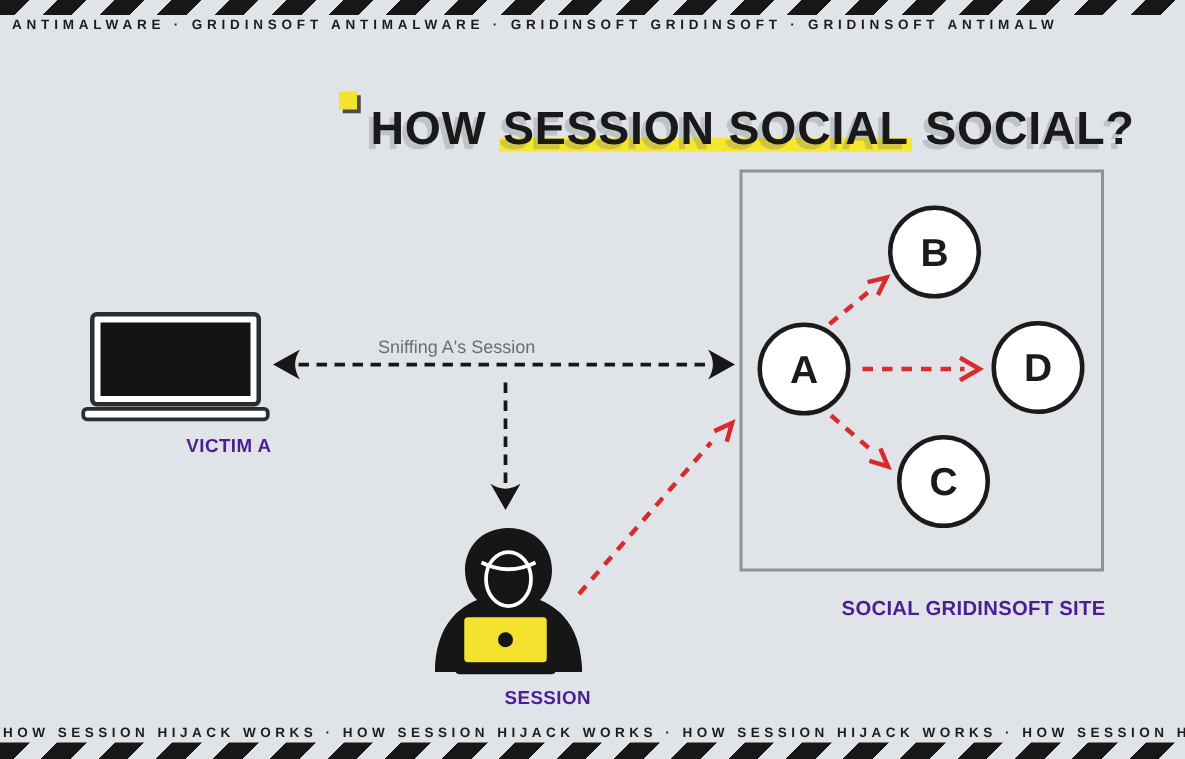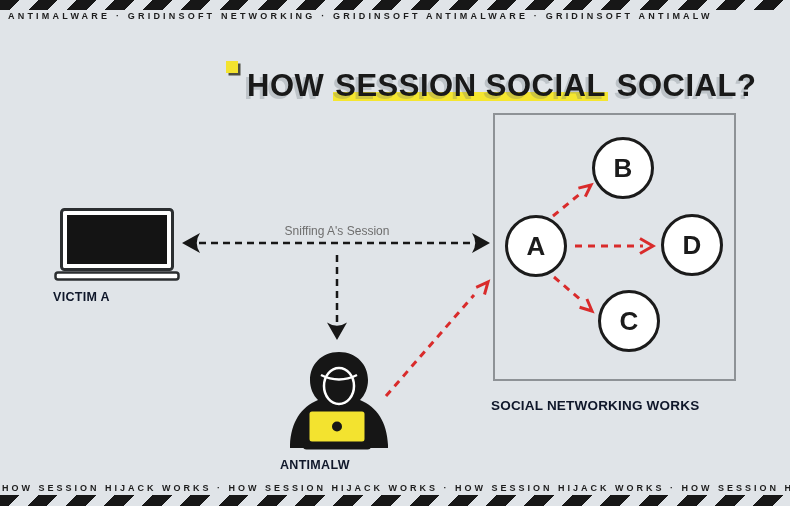--- a/index.html
+++ b/index.html
@@ -33,26 +33,26 @@
   .title{
     position:absolute;left:247px;top:46px;height:38px;line-height:38px;
     white-space:nowrap;font-size:31px;font-weight:bold;letter-spacing:.5px;
     color:#191919;text-shadow:-3px 3px 0 rgba(100,110,120,.28);
   }
   .title .hl{
     margin:0 9px;padding:0 2px;
     background:linear-gradient(#f5e62f,#f5e62f) no-repeat 0 24px / 100% 9px;
   }
   
-  .lbl{position:absolute;text-align:left;font-weight:bold;color:#0f172a;}
+  .lbl{position:absolute;text-align:right;font-weight:bold;color:#4c1d95;}
   .victim-label{left:53px;top:290px;width:128px;font-size:12.5px;letter-spacing:.3px;}
   .attacker-label{left:280px;top:458px;width:114px;font-size:12.5px;letter-spacing:.3px;}
   .site-label{left:491px;top:398px;width:246px;font-size:13.5px;letter-spacing:.2px;}
   .sniff-label{
-    position:absolute;left:252px;top:224px;width:170px;text-align:center;
+    position:absolute;left:252px;top:224px;width:170px;
     font-size:12px;color:#6e6e6e;font-weight:normal;
   }
   
   .site-box{
     position:absolute;left:493px;top:113px;width:239px;height:264px;
     border:2px solid #8e9296;background:transparent;
   }
   .node{
     position:absolute;width:56px;height:56px;border:3px solid #1b1b1b;border-radius:50%;
     background:#ffffff;display:flex;align-items:center;justify-content:center;
@@ -65,50 +65,50 @@
   
   .abs-svg{position:absolute;pointer-events:none;}
   .arrow-layer{left:0;top:0;width:790px;height:506px;}
   .victim-laptop{left:54px;top:206px;width:126px;height:76px;}
   .attacker-figure{left:283px;top:348px;width:112px;height:104px;}
 </style>
 </head>
 <body>
 
 <div class="stripes top"></div>
-<div class="marquee top">ANTIMALWARE · GRIDINSOFT NETWORKING · GRIDINSOFT ANTIMALWARE · GRIDINSOFT ANTIMALW</div>
+<div class="marquee top">ANTIMALWARE · GRIDINSOFT ANTIMALWARE · GRIDINSOFT GRIDINSOFT · GRIDINSOFT ANTIMALW</div>
 
 <div class="title-bullet"></div>
 <h1 class="title"><span>HOW</span><span class="hl">SESSION SOCIAL</span><span>SOCIAL?</span></h1>
 
 <svg class="abs-svg victim-laptop" viewBox="0 0 126 76">
   <rect x="7.5" y="3.5" width="111" height="60" rx="3" fill="#ffffff" stroke="#2b2e30" stroke-width="3"></rect>
   <rect x="13" y="9" width="100" height="49" fill="#141414"></rect>
   <rect x="1.5" y="66.5" width="123" height="7" rx="2.5" fill="#ffffff" stroke="#2b2e30" stroke-width="2.5"></rect>
 </svg>
 <div class="lbl victim-label">VICTIM A</div>
 
 <div class="sniff-label">Sniffing A's Session</div>
 
 <div class="site-box"></div>
 <div class="node node-a">A</div>
 <div class="node node-b">B</div>
 <div class="node node-c">C</div>
 <div class="node node-d">D</div>
-<div class="lbl site-label">SOCIAL NETWORKING WORKS</div>
+<div class="lbl site-label">SOCIAL GRIDINSOFT SITE</div>
 
 <svg class="abs-svg attacker-figure" viewBox="0 0 112 104">
   <path d="M56,4 C38,4 27,17 27,32 C27,40 30,47 35,52 C18,59 8,74 7,97 L7,100 L105,100 L105,97 C104,74 94,59 77,52 C82,47 85,40 85,32 C85,17 74,4 56,4 Z" fill="#161616"></path>
   <ellipse cx="56" cy="38" rx="15" ry="18" fill="#161616" stroke="#ffffff" stroke-width="2.5"></ellipse>
   <path d="M38,27 Q56,36 74,27" fill="none" stroke="#ffffff" stroke-width="2.5"></path>
   <rect x="25" y="62" width="58" height="33" rx="4" fill="#f3e32f" stroke="#161616" stroke-width="3"></rect>
   <circle cx="54" cy="78.5" r="5" fill="#161616"></circle>
   <rect x="20" y="94.5" width="68" height="7" rx="3.5" fill="#161616"></rect>
 </svg>
-<div class="lbl attacker-label">ANTIMALW</div>
+<div class="lbl attacker-label">SESSION</div>
 
 <svg class="abs-svg arrow-layer" viewBox="0 0 790 506">
 
   <g>
     <line x1="199" y1="243" x2="475" y2="243" stroke="#171717" stroke-width="2.5" stroke-dasharray="7 5"></line>
     <path d="M182,243 L200,233 Q193.5,243 200,253 Z" fill="#171717"></path>
     <path d="M490,243 L472,233 Q478.5,243 472,253 Z" fill="#171717"></path>
   </g>
 
   <g>

